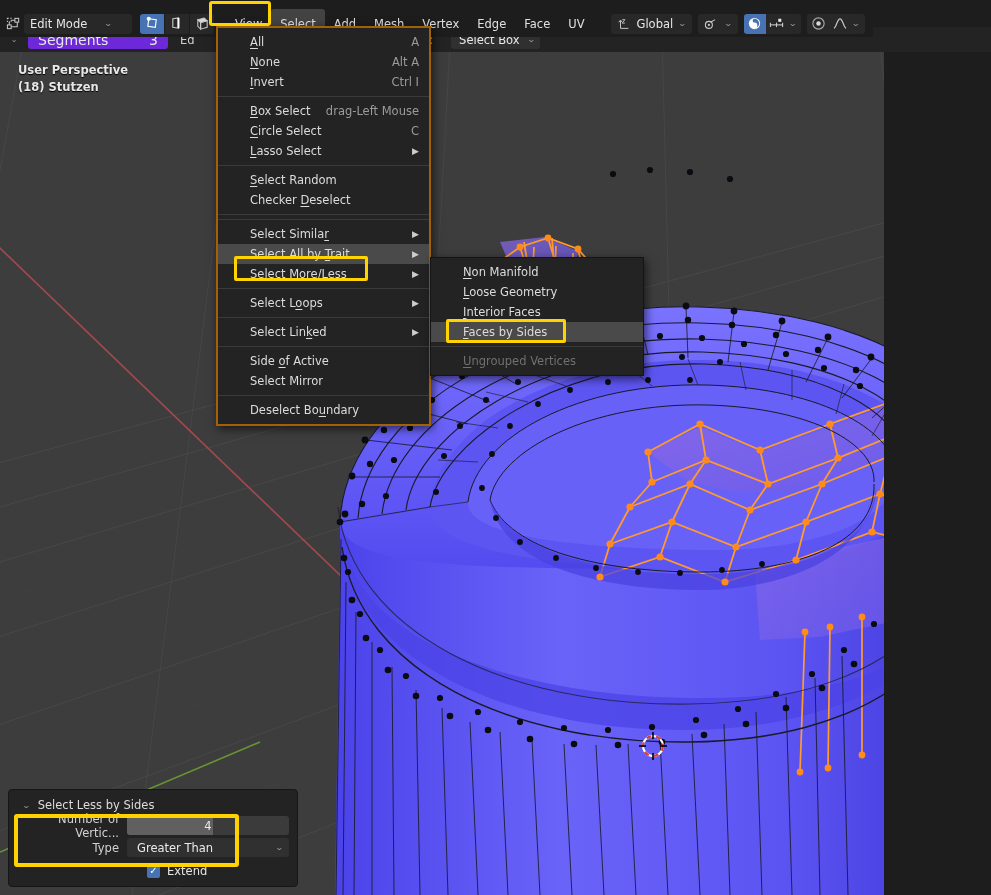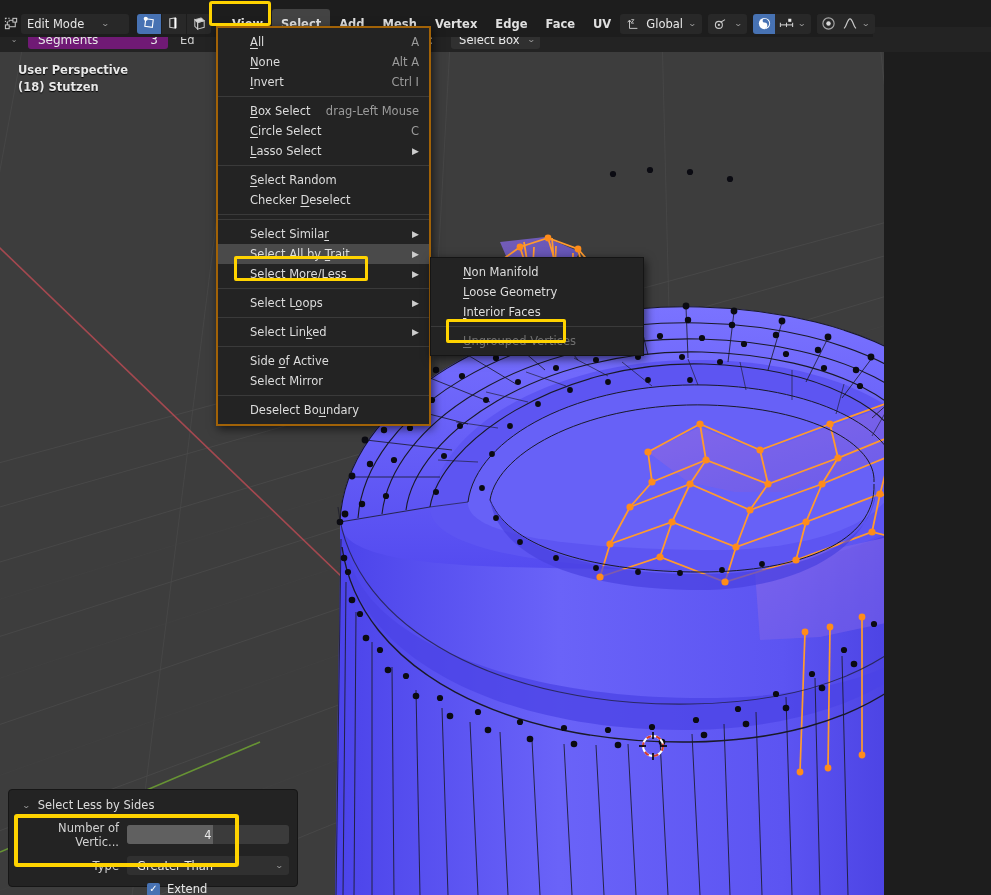--- a/index.html
+++ b/index.html
@@ -33,21 +33,21 @@
   .selmode-group { display: flex; margin-left: 8px; gap: 1px; }
   .selmode-btn {
     width: 24px; height: 20px; background: #282828;
     display: flex; align-items: center; justify-content: center;
   }
   .selmode-btn:first-child { border-radius: 3px 0 0 3px; background: #4772b3; }
   .selmode-btn:last-child { border-radius: 0 3px 3px 0; }
   .menu-bar { display: flex; align-items: center; margin-left: 12px; gap: 0px; }
   .menu-item {
     padding: 15px 9px; font-size: 11.5px; color: #e0e0e0; border-radius: 3px;
-    height: 20px; display: flex; align-items: center; font-weight: bold;
+    height: 20px; display: flex; align-items: center;
   }
   .menu-item.open { background: #434343; }
   .hl-select-box {
     position: absolute; left: 209px; top: 1px; width: 62px; height: 25px;
     border: 3px solid #ffd300; border-radius: 3px; z-index: 60; pointer-events: none;
   }
   .topbar-right { margin-left: auto; display: flex; align-items: center; gap: 6px; padding-right: 8px; }
   .pill {
     display: flex; align-items: center; height: 20px; background: #282828;
     border-radius: 3px; padding: 0 6px; gap: 6px;
@@ -61,22 +61,22 @@
   .grp > * { flex: none; }
 
   
   .toolbar2 {
     position: absolute; left: 0; top: 27px; width: 991px; height: 25px;
     background: #232323; display: flex; align-items: center; z-index: 39;
   }
   .tb2-chev { width: 28px; display: flex; justify-content: center; color: #9a9a9a; font-size: 8px;}
   .numfield {
     display: flex; align-items: center; justify-content: space-between;
-    background: #701a75; border-radius: 3px; height: 18px; width: 140px;
-    padding: 0 10px; font-size: 12px; color: #e8e8e8;
+    background: #6d28d9; border-radius: 3px; height: 18px; width: 140px;
+    padding: 0 10px; font-size: 14px; color: #e8e8e8;
   }
   .tb2-ed { margin-left: 12px; font-size: 11.5px; color: #cfcfcf; }
   .drag-lbl { font-size: 11.5px; color: #cfcfcf; margin-left: 10px; }
   .dropdown {
     display: flex; align-items: center; gap: 8px; background: #303030;
     border-radius: 3px; height: 18px; padding: 0 6px 0 8px; font-size: 11.5px;
     color: #e8e8e8; margin-left: 18px;
   }
 
   
@@ -121,21 +121,21 @@
     border: 3px solid #ffd300; border-radius: 2px; z-index: 59; pointer-events: none;
   }
 
   
   .op-panel {
     position: absolute; left: 8px; top: 789px; width: 290px; height: 98px;
     background: #232323; border: 1px solid #161616; border-radius: 4px;
     z-index: 45; padding: 6px 8px;
   }
   .op-head { display: flex; align-items: center; gap: 8px; height: 18px; font-size: 11.5px; color: #dcdcdc; padding-left: 6px;}
-  .op-row { display: flex; align-items: center; height: 21px; margin-top: 10px; justify-content: space-between; }
+  .op-row { display: flex; align-items: center; height: 21px; margin-top: 1px; justify-content: space-between; }
   .op-lbl { font-size: 11.5px; color: #d2d2d2; text-align: right; width: 110px; padding-right: 8px; }
   .slider {
     position: relative; flex: 1; height: 19px; background: #3b3b3b; border-radius: 3px;
     overflow: hidden; display: flex; align-items: center; justify-content: center;
   }
   .slider .fill { position: absolute; left: 0; top: 0; bottom: 0; width: 53%; background: #606060; }
   .slider .val { position: relative; font-size: 11.5px; color: #eaeaea; }
   .op-dd {
     flex: 1; height: 19px; background: #303030; border-radius: 3px;
     display: flex; align-items: center; padding: 0 6px 0 10px; font-size: 11.5px; color: #eaeaea;
@@ -782,20 +782,23 @@
   <div class="submenu">
     <div class="mrow">
       <span><span class="u">N</span>on Manifold</span>
     </div>
     <div class="mrow">
       <span><span class="u">L</span>oose Geometry</span>
     </div>
     <div class="mrow">
       <span><span class="u">I</span>nterior Faces</span>
     </div>
+    <div class="mrow hl">
+      <span><span class="u">F</span>aces by Sides</span>
+    </div>
     <div class="msep"></div>
     <div class="mrow dis">
       <span><span class="u">U</span>ngrouped Vertices</span>
     </div>
   </div>
 
   <div class="hl-faces-box"></div>
 
   <div class="op-panel">
     <div class="op-head">

